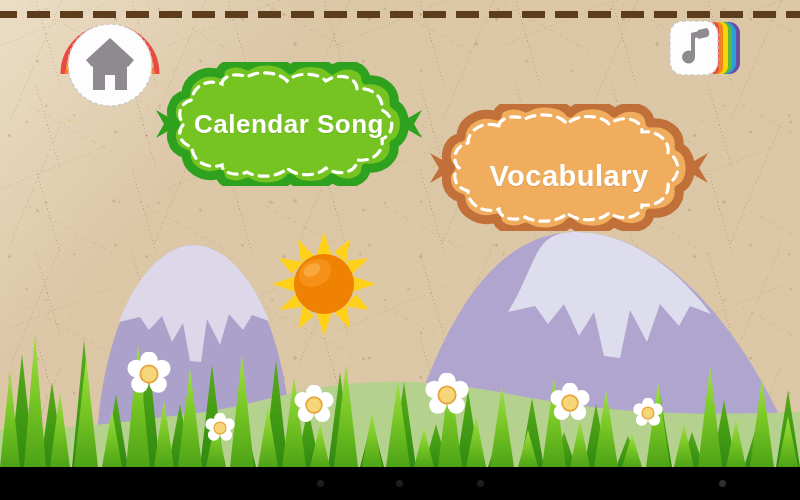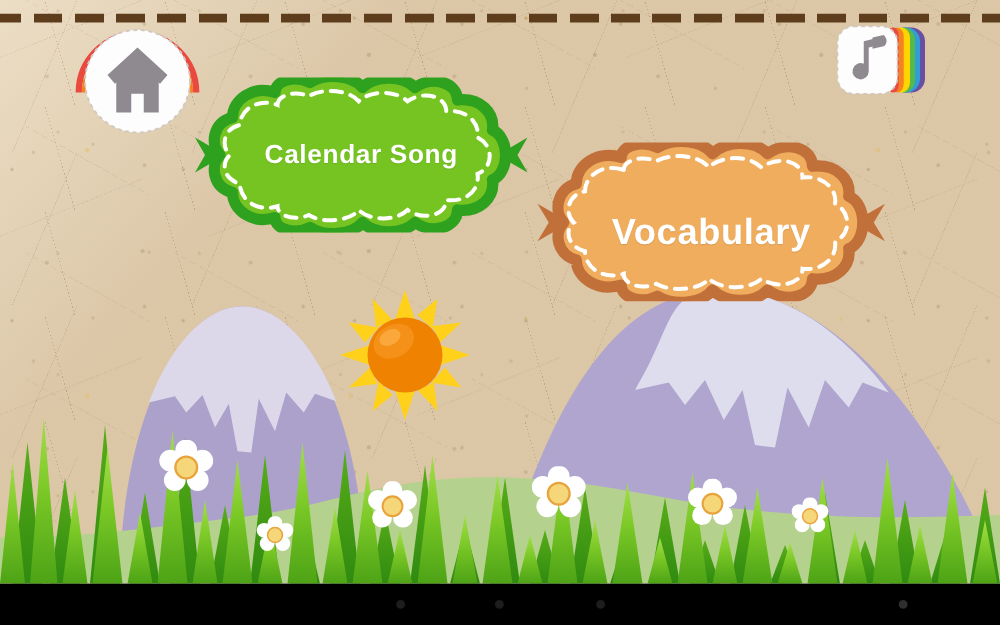--- a/index.html
+++ b/index.html
@@ -73,22 +73,22 @@
   }
   .cloudbtn svg{display:block;}
   .cloudbtn .label{
     position:absolute;left:0;top:0;width:100%;height:100%;
     display:flex;align-items:center;justify-content:center;
     color:#ffffff;font-weight:bold;letter-spacing:.5px;
     text-shadow:0 1px 1px rgba(0,0,0,.10);
     pointer-events:none;
   }
   #btn-calendar{left:150px;top:62px;width:278px;height:124px;}
-  #btn-calendar .label{font-size:21px;}
-  #btn-vocab{left:424px;top:114px;width:290px;height:144px;}
+  #btn-calendar .label{font-size:26px;}
+  #btn-vocab{left:424px;top:104px;width:290px;height:144px;}
   #btn-vocab .label{font-size:29px;}
 
   
   #btn-home{position:absolute;left:60px;top:12px;width:100px;height:98px;cursor:pointer;}
   #btn-music{position:absolute;left:668px;top:19px;width:72px;height:62px;cursor:pointer;}
 
   
   #navbar{
     position:absolute;left:0;top:467px;width:800px;height:33px;background:#000;
   }

